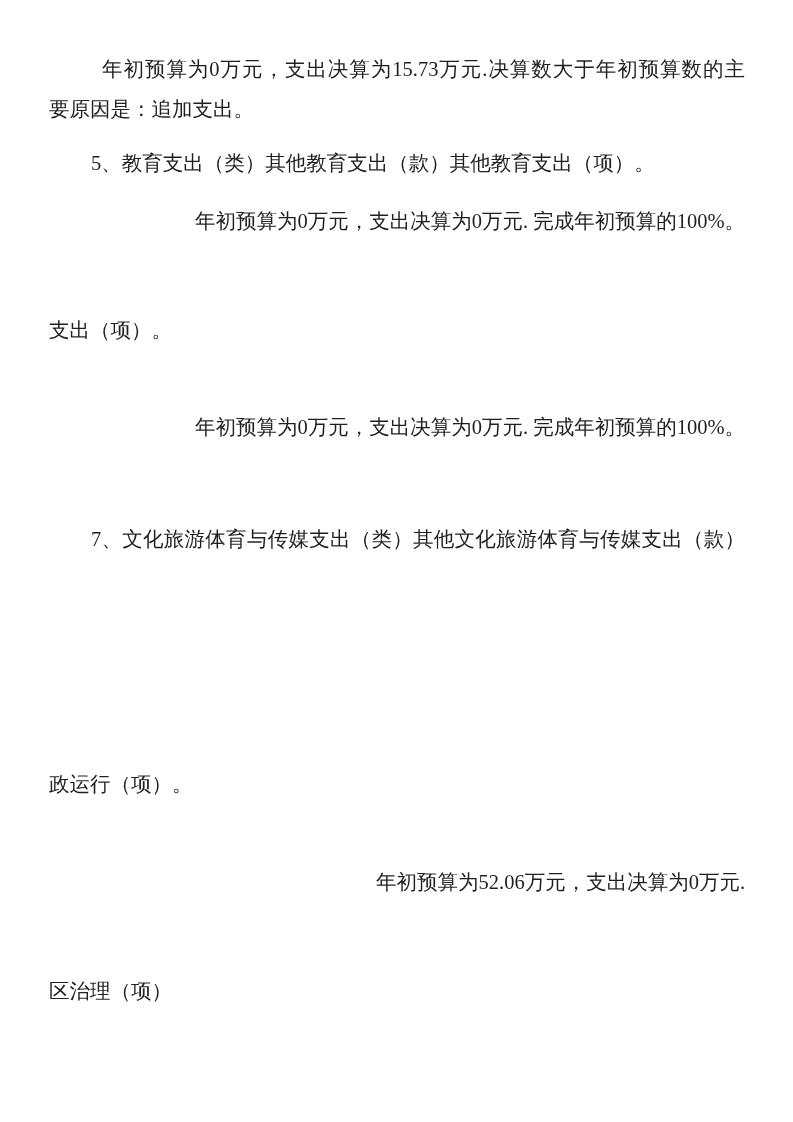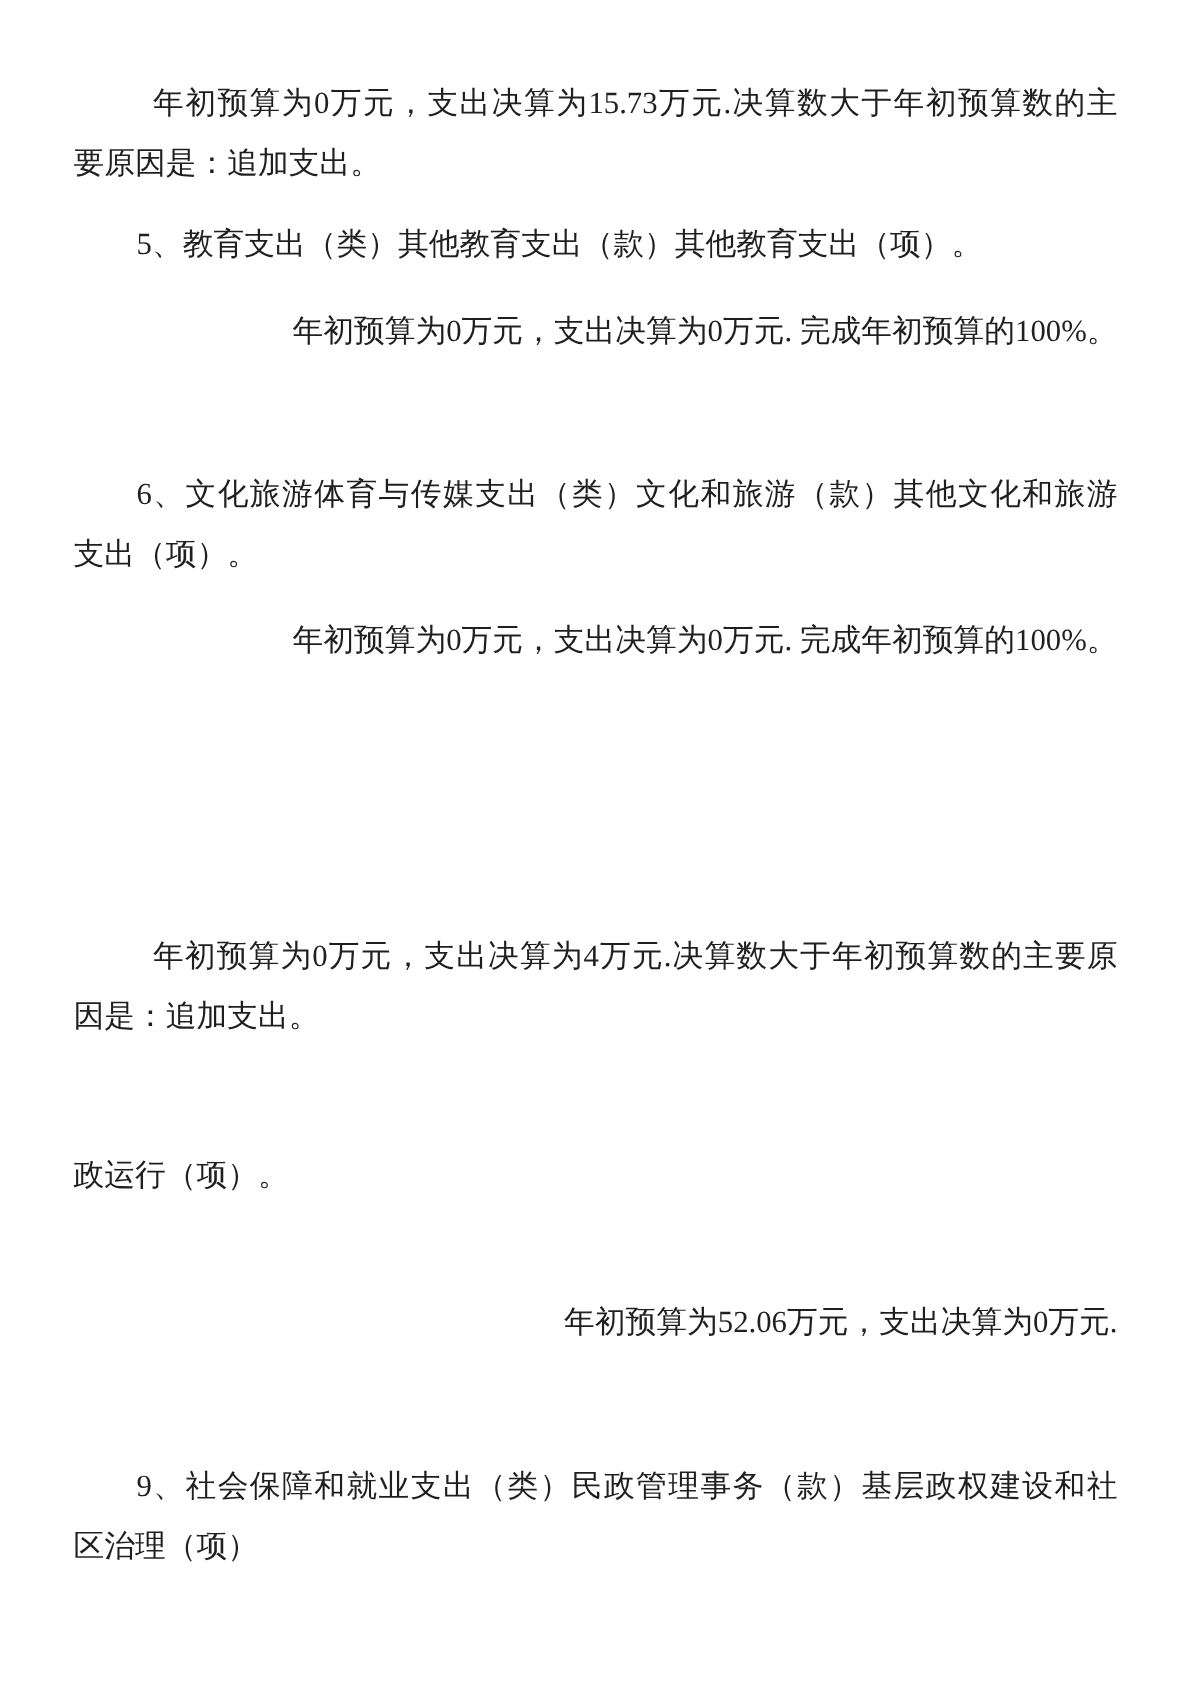--- a/index.html
+++ b/index.html
@@ -63,42 +63,37 @@
 
   <p class="para p1">
     <span class="ln first-item">5、教育支出（类）其他教育支出（款）其他教育支出（项）。</span>
   </p>
 
   <p class="para p2">
     <span class="ln first-body">年初预算为0万元，支出决算为0万元. 完成年初预算的100%。</span>
   </p>
 
   <p class="para p3">
-    <span class="ln fill first-item">6、文化旅游体育与传媒支出（类）文化和旅游（款）其他文化和旅游</span>
     <span class="ln">支出（项）。</span>
   </p>
 
   <p class="para p4">
     <span class="ln first-body">年初预算为0万元，支出决算为0万元. 完成年初预算的100%。</span>
   </p>
 
   <p class="para p5">
+    <span class="ln fill first-item">7、文化旅游体育与传媒支出（类）其他文化旅游体育与传媒支出（款）</span>
   </p>
 
-  <p class="para p6">
-    <span class="ln fill first-body">年初预算为0万元，支出决算为4万元.决算数大于年初预算数的主要原</span>
-    <span class="ln">因是：追加支出。</span>
-  </p>
 
   <p class="para p7">
     <span class="ln">政运行（项）。</span>
   </p>
 
   <p class="para p8">
     <span class="ln first-body">年初预算为52.06万元，支出决算为0万元.</span>
   </p>
 
   <p class="para p9">
-    <span class="ln fill first-item">9、社会保障和就业支出（类）民政管理事务（款）基层政权建设和社</span>
     <span class="ln">区治理（项）</span>
   </p>
 
 </div>
 
 </body></html>

